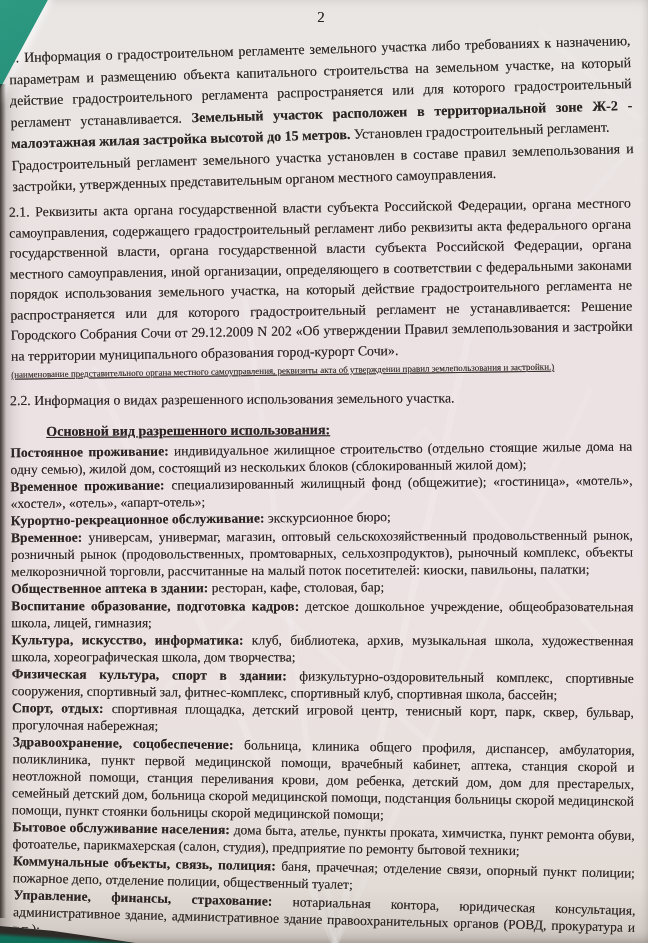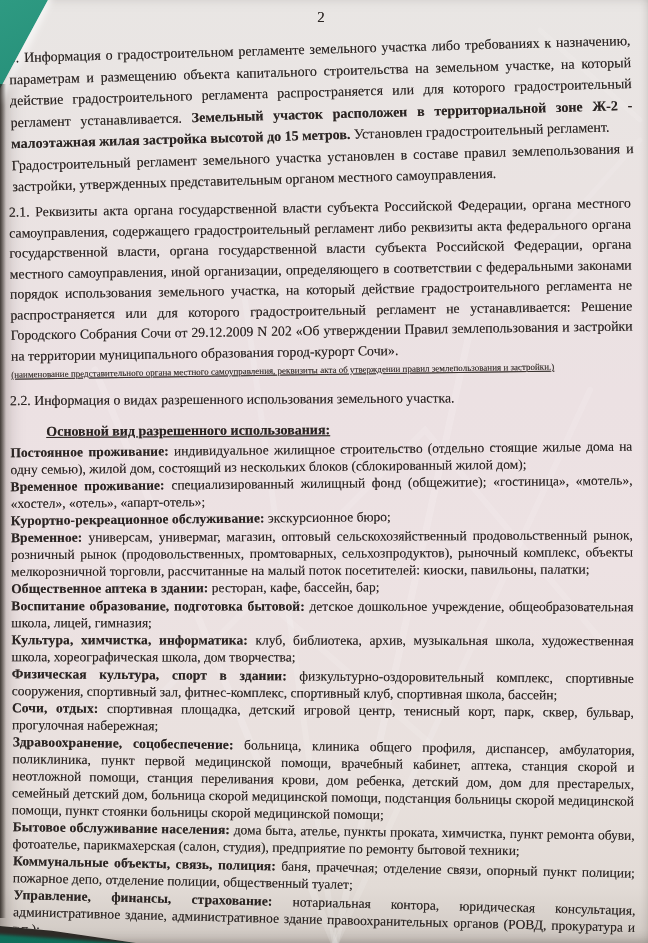--- a/index.html
+++ b/index.html
@@ -87,25 +87,25 @@
 
     <div class="sec-22">
       <p class="p22">2.2. Информация о видах разрешенного использования земельного участка.</p>
       <p class="use-heading">Основной вид разрешенного использования:</p>
 
       <div class="uses">
         <p class="use"><b>Постоянное проживание:</b> <span>индивидуальное жилищное строительство (отдельно стоящие жилые дома на одну семью), жилой дом, состоящий из нескольких блоков (сблокированный жилой дом);</span></p>
         <p class="use"><b>Временное проживание:</b> <span>специализированный жилищный фонд (общежитие); «гостиница», «мотель», «хостел», «отель», «апарт-отель»;</span></p>
         <p class="use"><b>Курортно-рекреационное обслуживание:</b> <span>экскурсионное бюро;</span></p>
         <p class="use"><b>Временное:</b> <span>универсам, универмаг, магазин, оптовый сельскохозяйственный продовольственный рынок, розничный рынок (продовольственных, промтоварных, сельхозпродуктов), рыночный комплекс, объекты мелкорозничной торговли, рассчитанные на малый поток посетителей: киоски, павильоны, палатки;</span></p>
-        <p class="use"><b>Общественное аптека в здании:</b> <span>ресторан, кафе, бассейн, бар;</span></p>
-        <p class="use"><b>Воспитание образование, подготовка бытовой:</b> <span>детское дошкольное учреждение, общеобразовательная школа, лицей, гимназия;</span></p>
-        <p class="use"><b>Культура, химчистка, информатика:</b> <span>клуб, библиотека, архив, музыкальная школа, художественная школа, хореографическая школа, дом творчества;</span></p>
+        <p class="use"><b>Общественное аптека в здании:</b> <span>ресторан, кафе, столовая, бар;</span></p>
+        <p class="use"><b>Воспитание образование, подготовка кадров:</b> <span>детское дошкольное учреждение, общеобразовательная школа, лицей, гимназия;</span></p>
+        <p class="use"><b>Культура, искусство, информатика:</b> <span>клуб, библиотека, архив, музыкальная школа, художественная школа, хореографическая школа, дом творчества;</span></p>
         <p class="use"><b>Физическая культура, спорт в здании:</b> <span>физкультурно-оздоровительный комплекс, спортивные сооружения, спортивный зал, фитнес-комплекс, спортивный клуб, спортивная школа, бассейн;</span></p>
-        <p class="use"><b>Сочи, отдых:</b> <span>спортивная площадка, детский игровой центр, тенисный корт, парк, сквер, бульвар, прогулочная набережная;</span></p>
+        <p class="use"><b>Спорт, отдых:</b> <span>спортивная площадка, детский игровой центр, тенисный корт, парк, сквер, бульвар, прогулочная набережная;</span></p>
         <p class="use"><b>Здравоохранение, соцобеспечение:</b> <span>больница, клиника общего профиля, диспансер, амбулатория, поликлиника, пункт первой медицинской помощи, врачебный кабинет, аптека, станция скорой и неотложной помощи, станция переливания крови, дом ребенка, детский дом, дом для престарелых, семейный детский дом, больница скорой медицинской помощи, подстанция больницы скорой медицинской помощи, пункт стоянки больницы скорой медицинской помощи;</span></p>
         <p class="use"><b>Бытовое обслуживание населения:</b> <span>дома быта, ателье, пункты проката, химчистка, пункт ремонта обуви, фотоателье, парикмахерская (салон, студия), предприятие по ремонту бытовой техники;</span></p>
         <p class="use"><b>Коммунальные объекты, связь, полиция:</b> <span>баня, прачечная; отделение связи, опорный пункт полиции; пожарное депо, отделение полиции, общественный туалет;</span></p>
         <p class="use"><b>Управление, финансы, страхование:</b> <span>нотариальная контора, юридическая консультация, административное здание, административное здание правоохранительных органов (РОВД, прокуратура и т.п.);</span></p>
       </div>
     </div>
 
   </div>
 </div>
 

